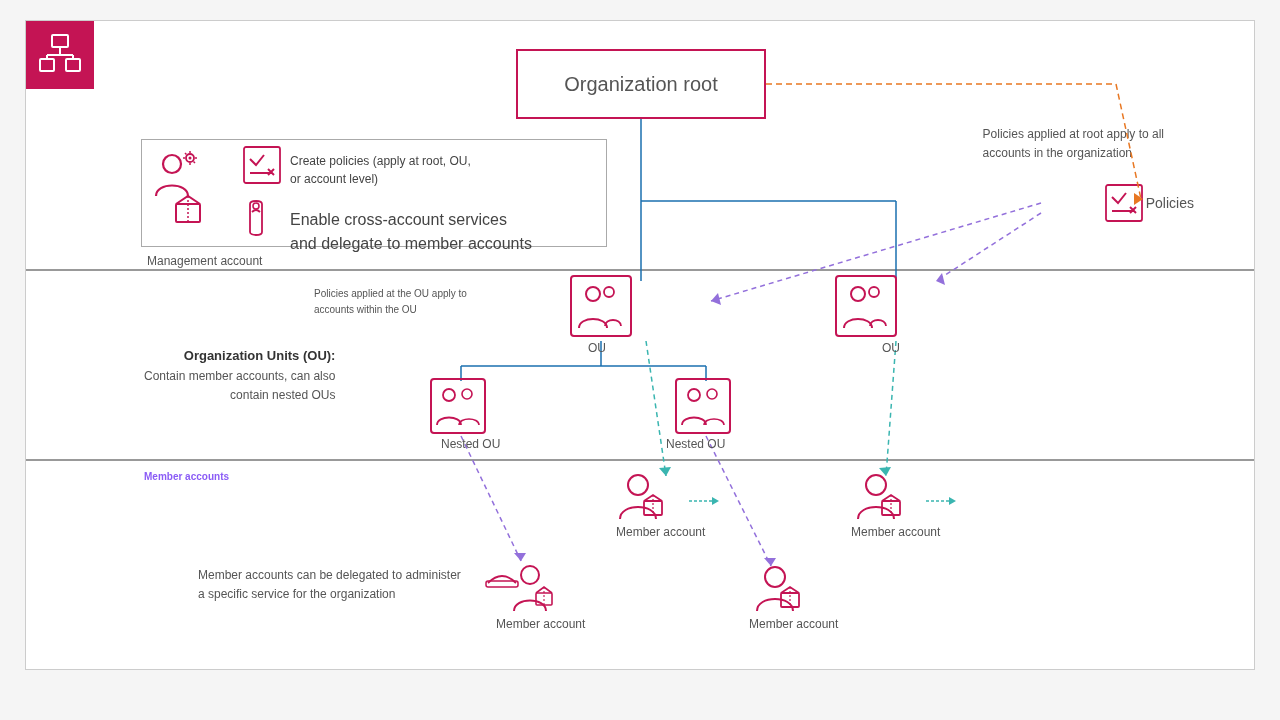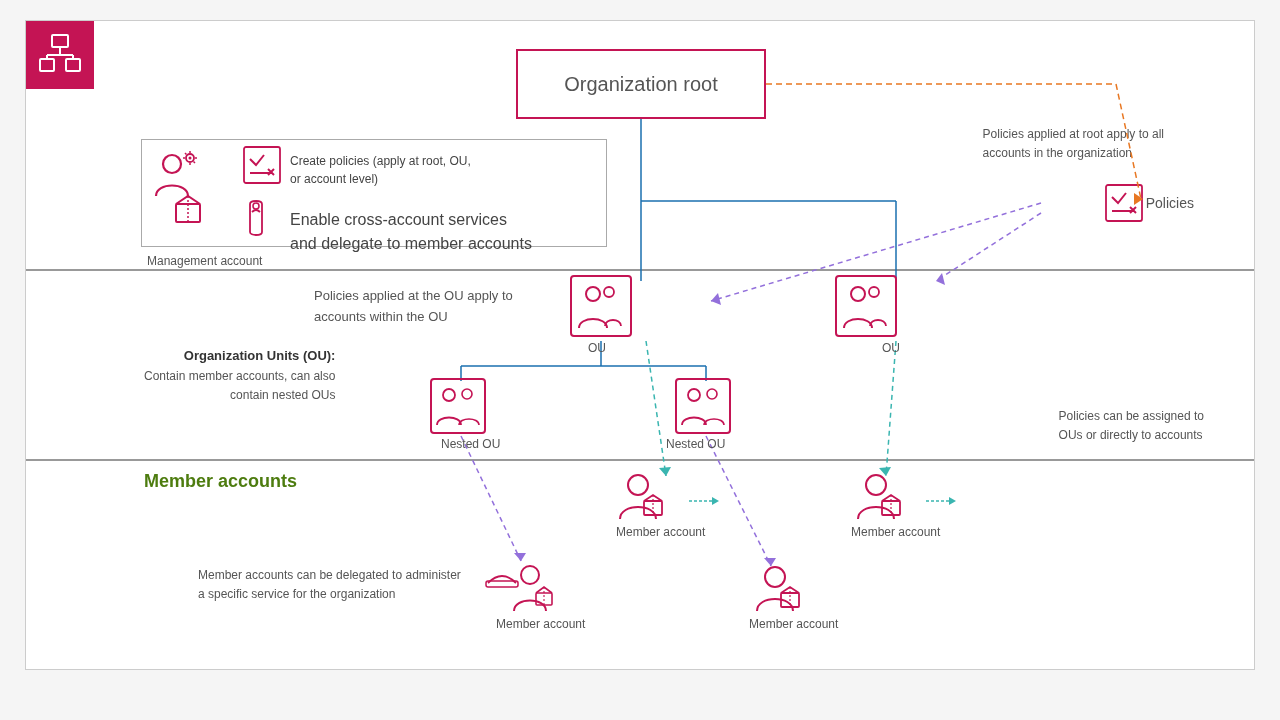--- a/index.html
+++ b/index.html
@@ -151,29 +151,26 @@
 
   <div style="position:absolute; top:104px; right:90px; font-size:12px; color:#555; line-height:1.6; text-align:left;">
     Policies applied at root apply to all<br>accounts in the organization
   </div>
 
   <div style="position:absolute; top:325px; left:118px; font-size:13px; color:#333; font-weight:600; line-height:1.5;text-align:right;">
     Organization Units (OU):<br>
     <span style="font-weight:400; font-size:12px; color:#555;">Contain member accounts, can also<br>contain nested OUs</span>
   </div>
 
-  <div style="position:absolute; top:265px; left:288px; font-size:13px; color:#555; line-height:1.6;">
+  <div style="position:absolute; top:265px; left:288px; font-size:10px; color:#555; line-height:1.6;">
     Policies applied at the OU apply to<br>accounts within the OU
   </div>
 
-  <div style="position:absolute; top:386px; right:50px; font-size:12px; color:#555; line-height:1.6;">
-    Policies can be assigned to<br>OUs or directly to accounts
-  </div>
-
-  <div style="position:absolute; top:450px; left:118px; font-size:18px; color:#4d7c0f; font-weight:600;">Member accounts</div>
+
+  <div style="position:absolute; top:450px; left:118px; font-size:10px; color:#8b5cf6; font-weight:600;">Member accounts</div>
   <div style="position:absolute; top:545px; left:140px; font-size:12px; color:#555; line-height:1.6;margin-left:32px;">
     Member accounts can be delegated to administer<br>a specific service for the organization
   </div>
 
   <svg class="connectors-svg">
 
     <line x1="615" y1="98" x2="615" y2="260" stroke="#1a6faf" stroke-width="1.5"></line>
 
     <line x1="615" y1="180" x2="870" y2="180" stroke="#1a6faf" stroke-width="1.5"></line>
     <line x1="870" y1="180" x2="870" y2="260" stroke="#1a6faf" stroke-width="1.5"></line>

